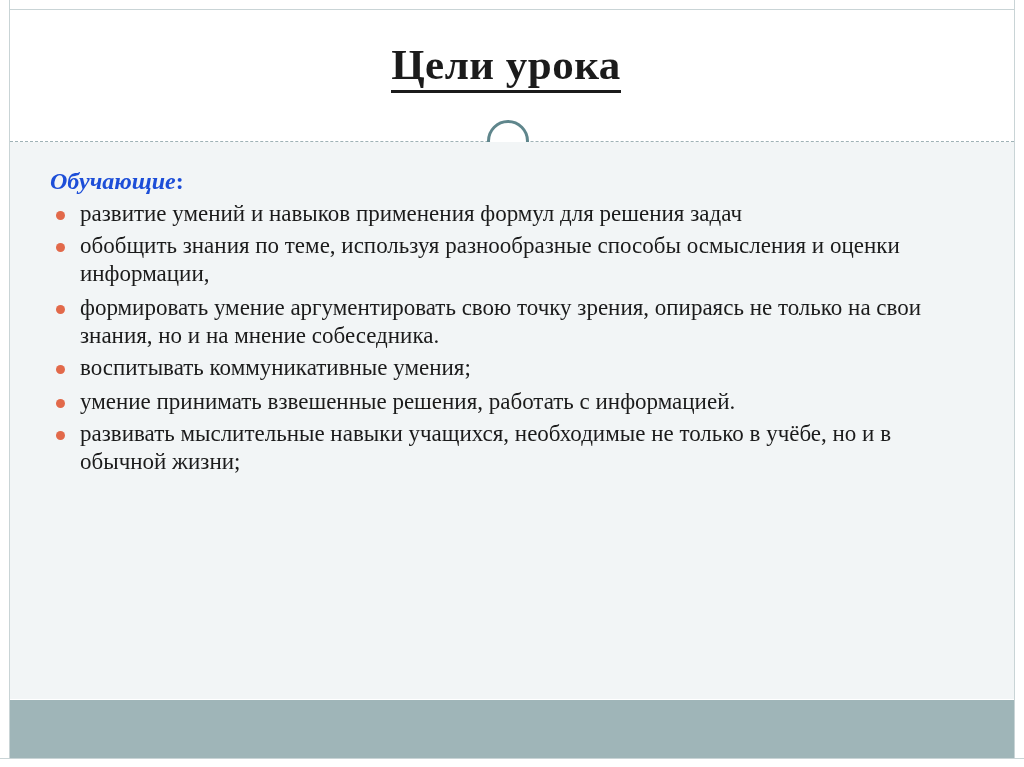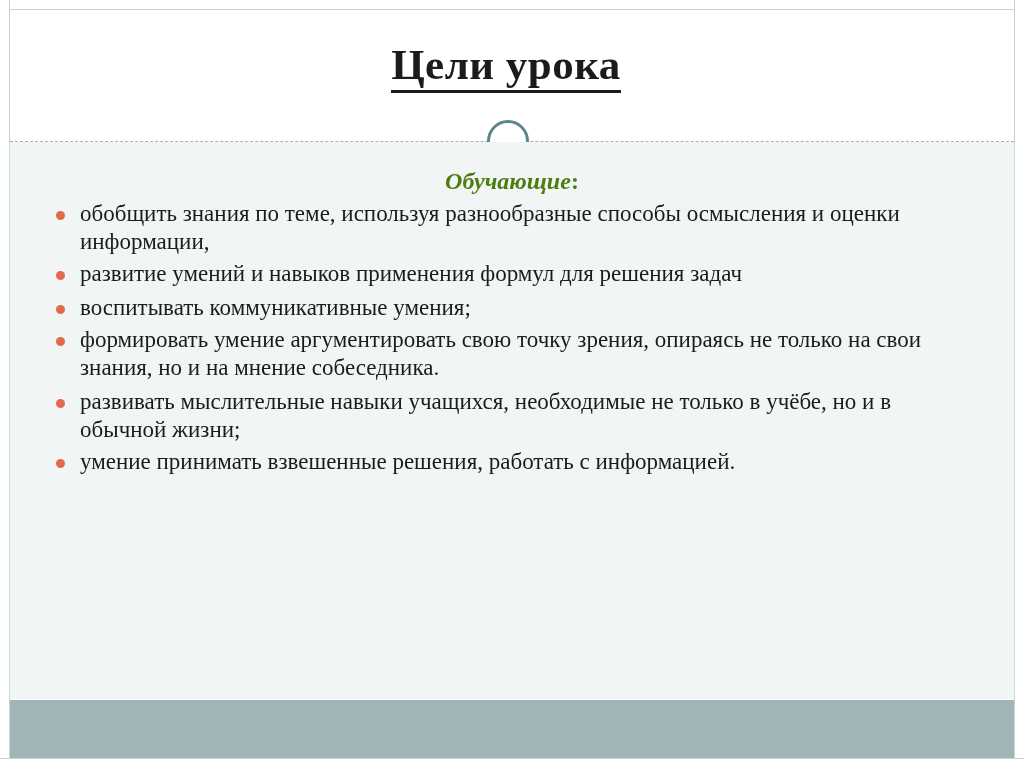--- a/index.html
+++ b/index.html
@@ -110,24 +110,23 @@
     bottom: 68px;
     background: #f2f5f6;
     padding: 26px 40px 0 28px;
     box-sizing: border-box;
   }
 
   .group-head {
     font-size: 24px;
     font-weight: bold;
     font-style: italic;
-    color: #4d7c0f;
+    color: #1d4ed8;
     margin: 0 0 4px 12px;
     line-height: 1.15;
-    text-align: center;
   }
   .group-head .plain {
     font-style: normal;
   }
   ul.bullets {
     list-style: none;
     margin: 0 0 6px 0;
     padding: 0;
   }
   ul.bullets li {
@@ -173,31 +172,31 @@
   </div>
 
   <div class="divider"></div>
   <div class="ring"></div>
   <div class="ring-inner"></div>
 
   <div class="body-area">
 
     <h2 class="group-head"><span>Обучающие</span><span class="plain">:</span></h2>
     <ul class="bullets">
+      <li>развитие умений и навыков применения формул для решения задач</li>
       <li>обобщить  знания по теме, используя  разнообразные  способы осмысления и оценки информации,</li>
-      <li>развитие умений и навыков применения формул для решения задач</li>
     </ul>
 
     <ul class="bullets">
+      <li>формировать умение аргументировать свою точку зрения, опираясь не только на свои знания, но и на мнение собеседника.</li>
       <li>воспитывать коммуникативные умения;</li>
-      <li>формировать умение аргументировать свою точку зрения, опираясь не только на свои знания, но и на мнение собеседника.</li>
     </ul>
 
     <ul class="bullets">
+      <li>умение принимать взвешенные решения, работать с информацией.</li>
       <li>развивать мыслительные навыки учащихся, необходимые не только в учёбе, но и в обычной жизни;</li>
-      <li>умение принимать взвешенные решения, работать с информацией.</li>
     </ul>
 
   </div>
 
   <div class="footer-band"></div>
 
 </div>
 
 </body></html>

